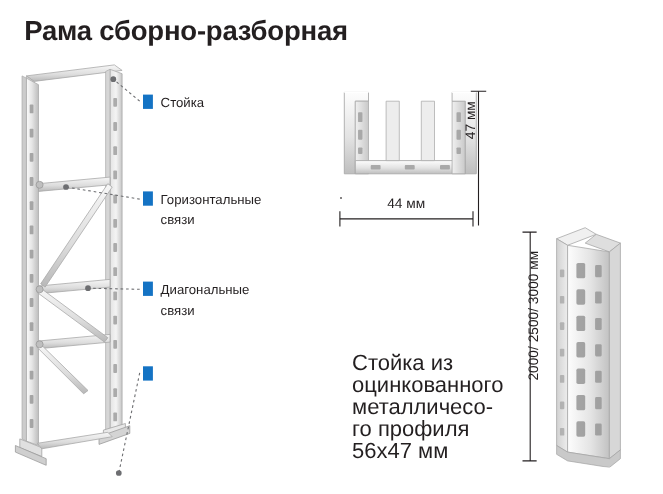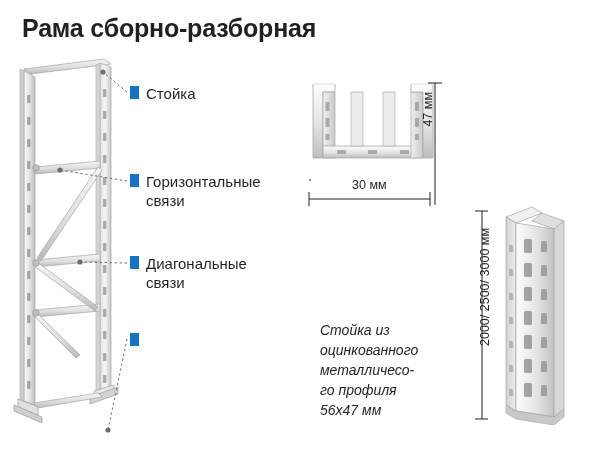--- a/index.html
+++ b/index.html
@@ -44,21 +44,21 @@
     gap: 7px;
   }
   .callout .bullet {
     width: 9px;
     height: 13px;
     background: #1473c4;
     flex: 0 0 auto;
     margin-top: 2px;
   }
   .callout .ctext {
-    font-size: 15px;
+    font-size: 12px;
     line-height: 19px;
     color: #231f20;
     white-space: pre-line;
   }
   #callout-0 { left: 130px; top: 84px; }
   #callout-1 { left: 130px; top: 172px; justify-content: center; }
   #callout-2 { left: 130px; top: 254px; }
   #callout-3 { left: 130px; top: 331px; }
 
   
@@ -94,25 +94,24 @@
   #dim-width {
     left: 352px;
     top: 178px;
   }
 
   
   #profile-desc {
     position: absolute;
     left: 320px;
     top: 320px;
-    font-size: 14px;
+    font-size: 20px;
     line-height: 20px;
     color: #231f20;
     white-space: pre-line;
-    font-style: italic;
   }
 
   
   #post-3d {
     position: absolute;
     left: 480px;
     top: 205px;
     width: 110px;
     height: 220px;
   }
@@ -304,21 +303,21 @@
 </svg>
 <svg style="position:absolute;left:300px;top:185px;width:160px;height:24px;" viewBox="0 0 160 24" xmlns="http://www.w3.org/2000/svg">
   <g stroke="#231f20" stroke-width="1" fill="none">
     <line x1="9" y1="14" x2="130" y2="14"></line>
     <line x1="9" y1="7" x2="9" y2="21"></line>
     <line x1="130" y1="7" x2="130" y2="21"></line>
   </g>
 </svg>
 
 <div class="dim-label" id="dim-height">47 мм</div>
-<div class="dim-label" id="dim-width">30 мм</div>
+<div class="dim-label" id="dim-width">44 мм</div>
 
 <div id="profile-desc">Стойка из
 оцинкованного
 металличесо-
 го профиля
 56x47 мм</div>
 
 <div id="post-3d">
   <svg width="110" height="220" viewBox="0 0 110 220" xmlns="http://www.w3.org/2000/svg">
     <defs>

